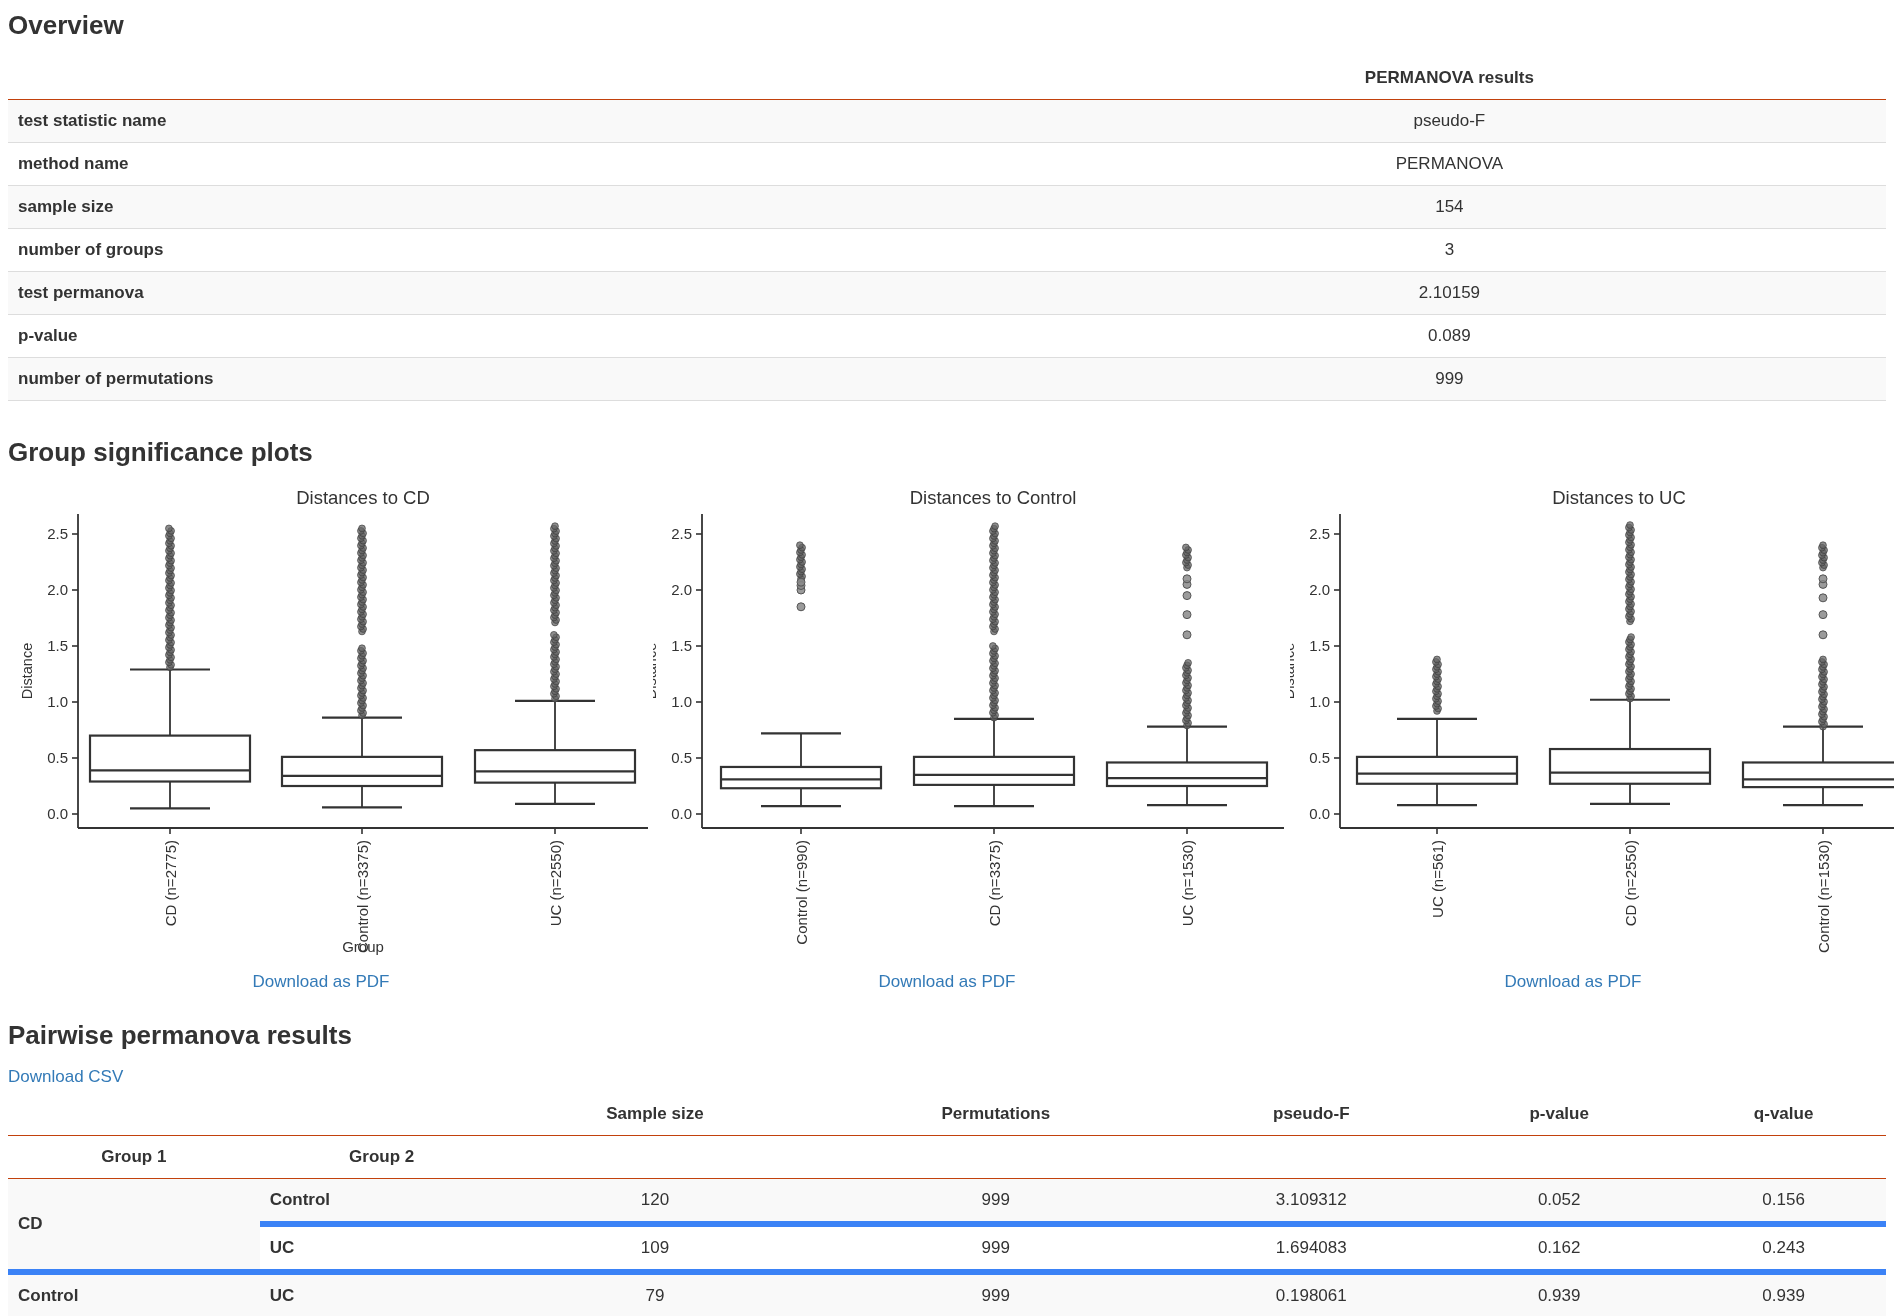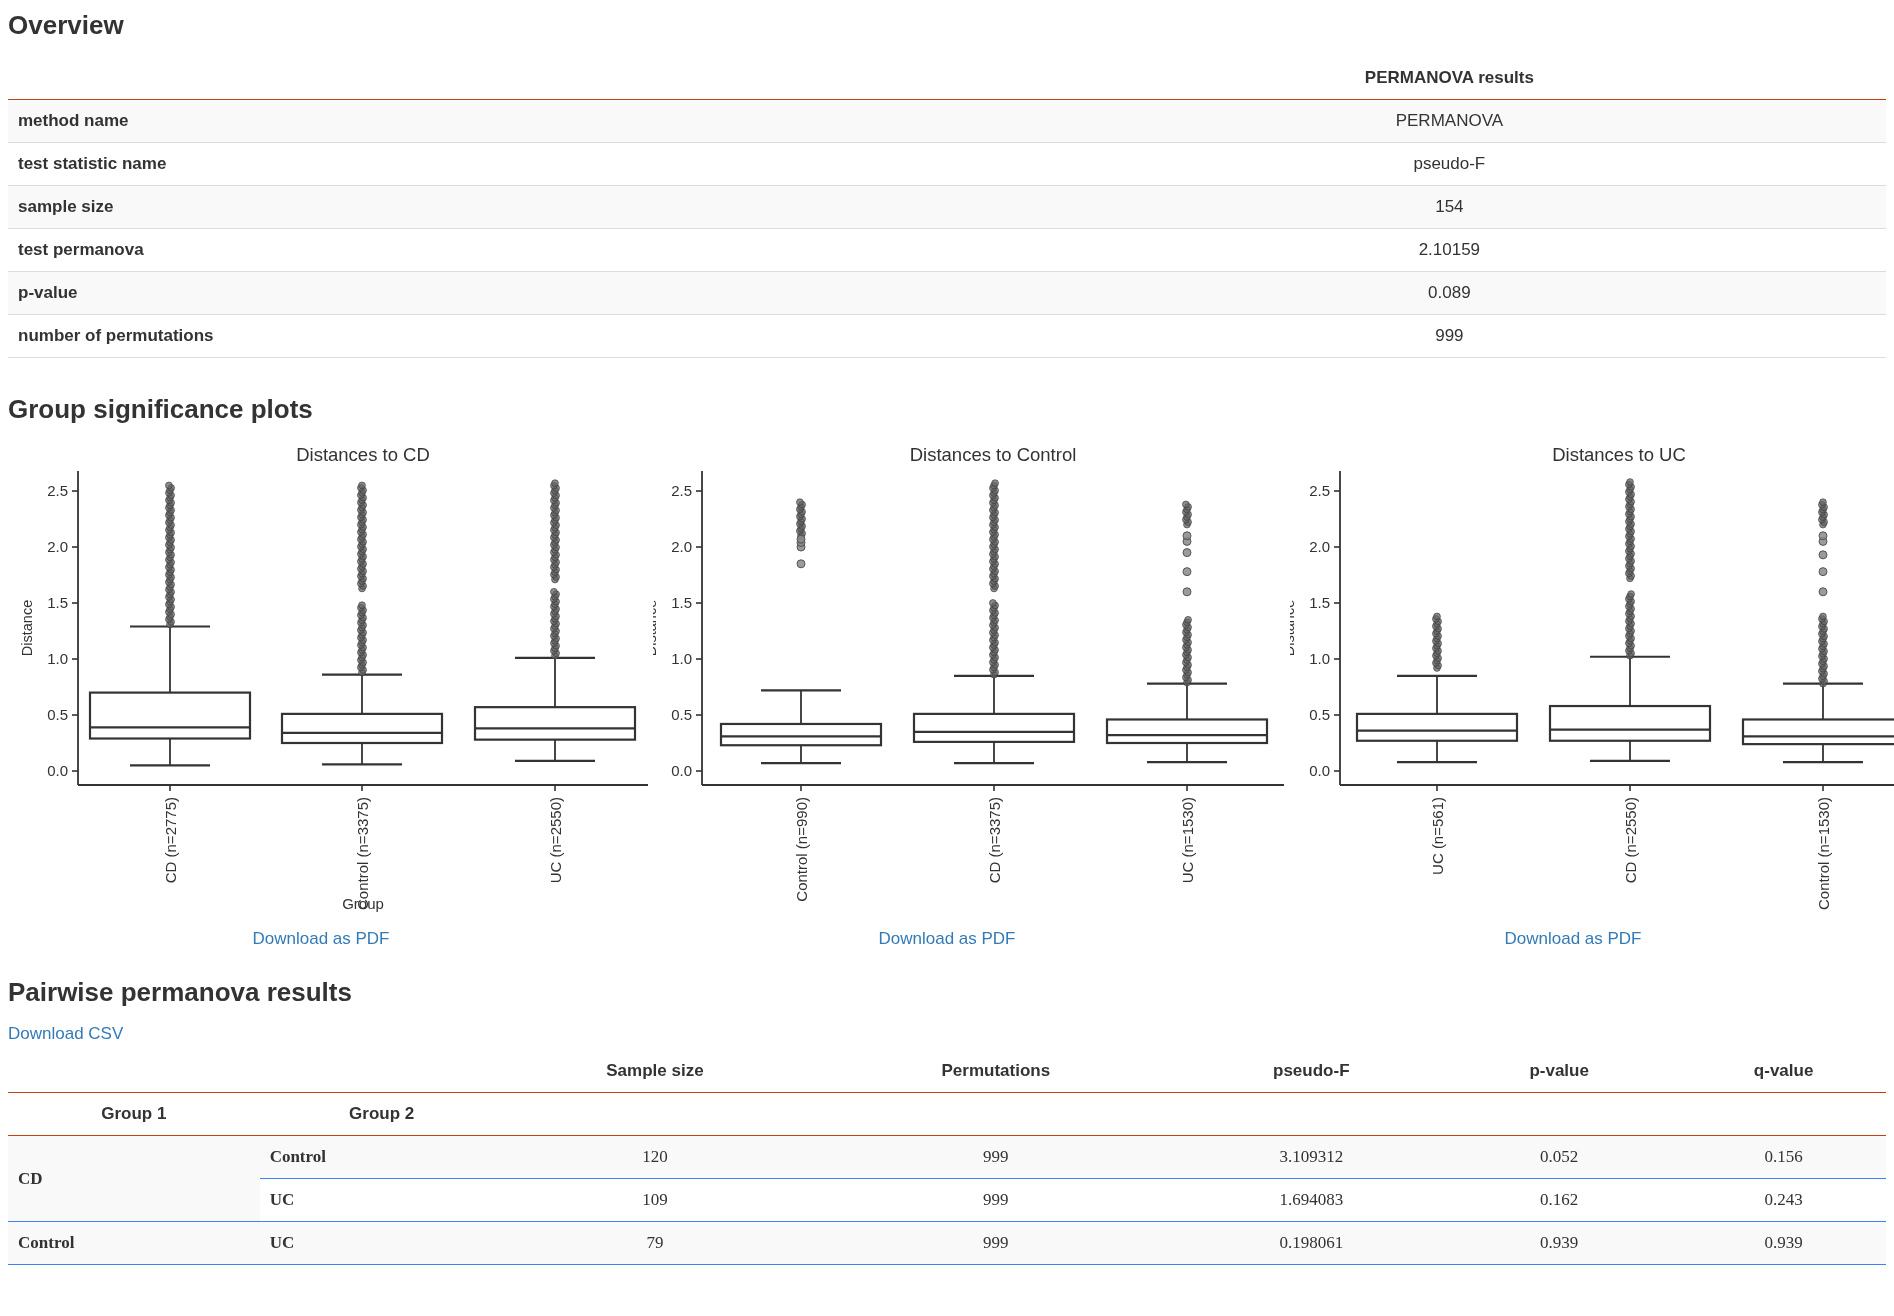--- a/index.html
+++ b/index.html
@@ -14,21 +14,21 @@
   thead th{font-weight:700;border-bottom:1px solid #c2410c;}
   .overview-table thead th.val{text-align:center;}
   .overview-table tbody th{text-align:left;font-weight:700;}
   .overview-table tbody td{text-align:center;}
   .overview-table tbody tr:nth-child(odd){background:#f9f9f9;}
   .overview-table tbody th,.overview-table tbody td{border-bottom:1px solid #ddd;}
   .pairwise-table thead th{text-align:center;}
   .pairwise-table tbody th{text-align:left;font-weight:700;}
   .pairwise-table tbody td{text-align:center;}
   .pairwise-table tbody tr:nth-child(odd){background:#f9f9f9;}
-  .pairwise-table tbody th,.pairwise-table tbody td{border-bottom:1px solid #3b82f6;font-family:Liberation Serif, serif;}
+  .pairwise-table tbody th,.pairwise-table tbody td{border-bottom:6px solid #3b82f6;}
   
   .tsv-link-wrap{margin:2px 0 6px 0;}
   .figs-row{display:flex;align-items:flex-start;margin-top:2px;}
   .fig-col{flex:0 0 auto;}
   .links-row{display:flex;margin-top:4px;margin-bottom:6px;}
   .links-row .cell{flex:1 1 33.333%;text-align:center;}
   svg text{font-family:"Liberation Sans","DejaVu Sans",sans-serif;}
 </style>
 </head>
 <body>
@@ -43,30 +43,34 @@
         <col style="width:46.5%">
       </colgroup>
     <thead>
       <tr>
         <th></th>
         <th class="val">PERMANOVA results</th>
       </tr>
     </thead>
     <tbody id="overview-tbody">
         <tr>
+          <th>test statistic name</th>
+          <td>pseudo-F</td>
+        </tr>
+        <tr>
           <th>method name</th>
           <td>PERMANOVA</td>
         </tr>
         <tr>
-          <th>test statistic name</th>
-          <td>pseudo-F</td>
-        </tr>
-        <tr>
           <th>sample size</th>
           <td>154</td>
+        </tr>
+        <tr>
+          <th>number of groups</th>
+          <td>3</td>
         </tr>
         <tr>
           <th>test permanova</th>
           <td>2.10159</td>
         </tr>
         <tr>
           <th>p-value</th>
           <td>0.089</td>
         </tr>
         <tr>

